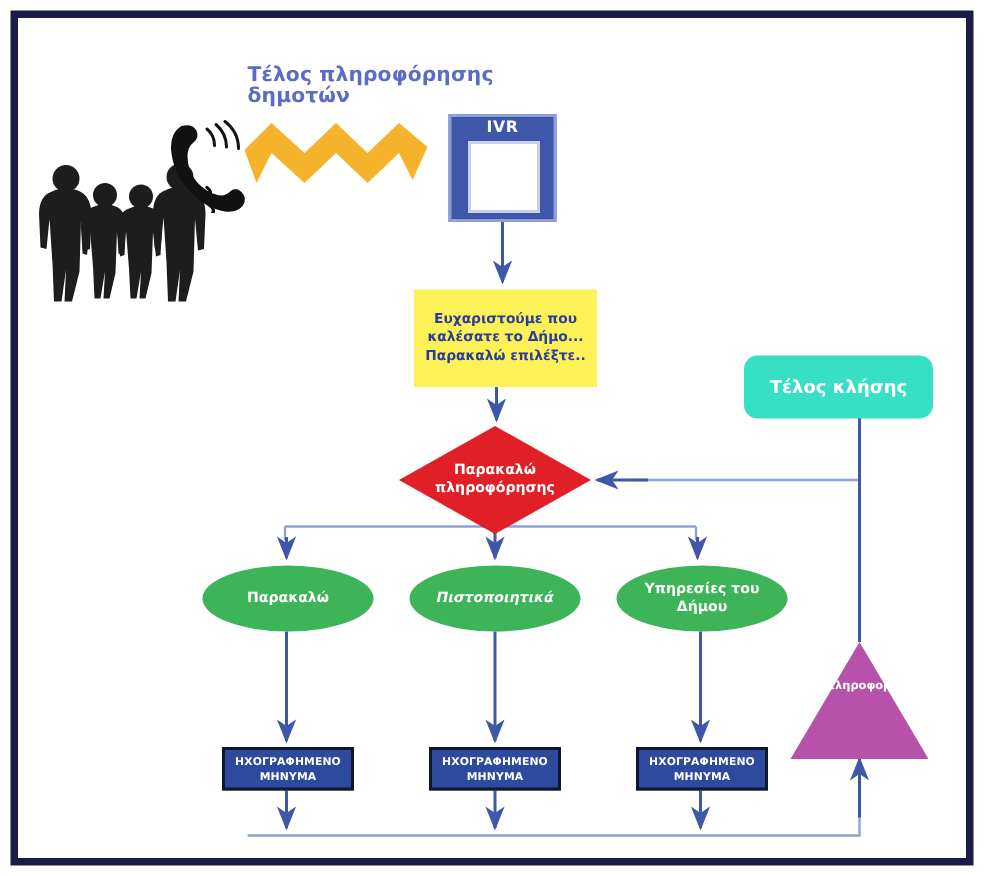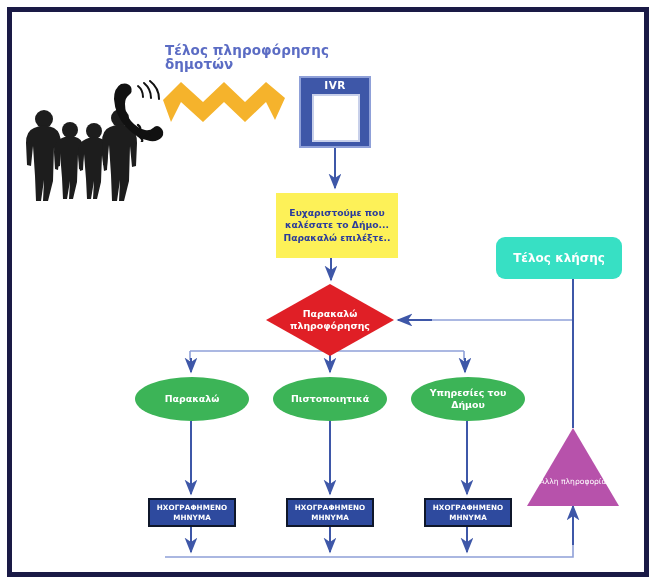--- a/index.html
+++ b/index.html
@@ -121,21 +121,21 @@
     display:flex;align-items:center;justify-content:center;
     color:#ffffff;
     font-size:9.4px;
     font-weight:bold;
     line-height:11.6px;
     text-align:center;
     box-sizing:border-box;
     padding:0 8px;
   }
   .el1{left:135px;top:377px;}
-  .el2{left:273px;top:377px;}
+  .el2{left:273px;top:377px;font-style:italic;}
   .el3{left:411px;top:377px;}
 
   
   .msgbox{
     position:absolute;
     width:88px;height:29px;
     background:#2e4a9e;
     border:2px solid #0f172a;
     box-sizing:border-box;
     display:flex;align-items:center;justify-content:center;
@@ -171,26 +171,25 @@
     left:527px;top:428px;
     width:92px;height:78px;
   }
   .tri-shape{
     position:absolute;left:0;top:0;
     width:92px;height:78px;
     background:#b752ab;
     clip-path:polygon(50% 0%,100% 100%,0% 100%);
   }
   .tri-text{
-    position:absolute;left:0;top:49px;
+    position:absolute;left:0;top:24px;
     width:92px;
-    text-align:center;
     color:#ffffff;
     font-size:7.6px;
-    font-weight:normal;
+    font-weight:bold;
     line-height:10px;
   }
 
   
   .people{position:absolute;left:22px;top:105px;width:118px;height:100px;}
   .phone{position:absolute;left:108px;top:80px;width:62px;height:62px;}
   .zigzag{position:absolute;left:163px;top:82px;width:122px;height:44px;}
 </style>
 </head>
 <body>

